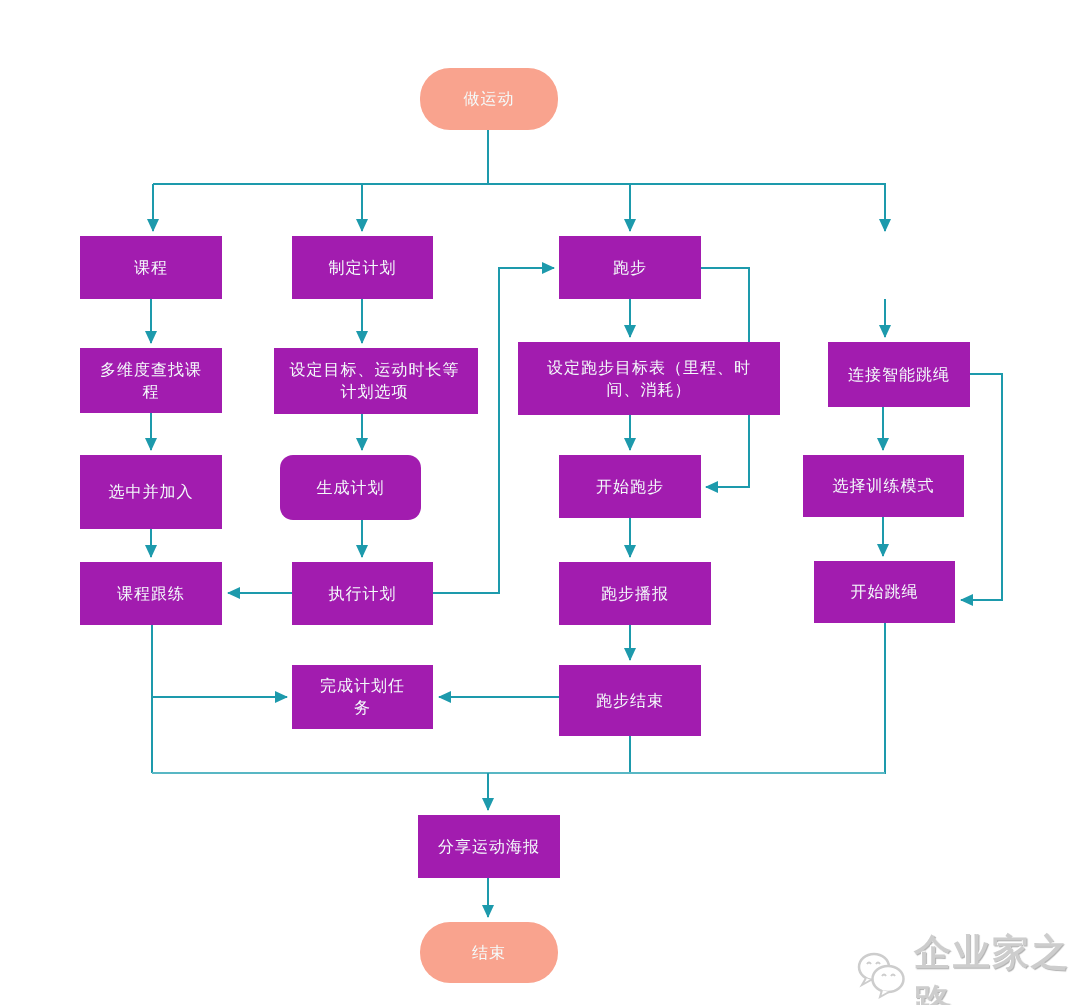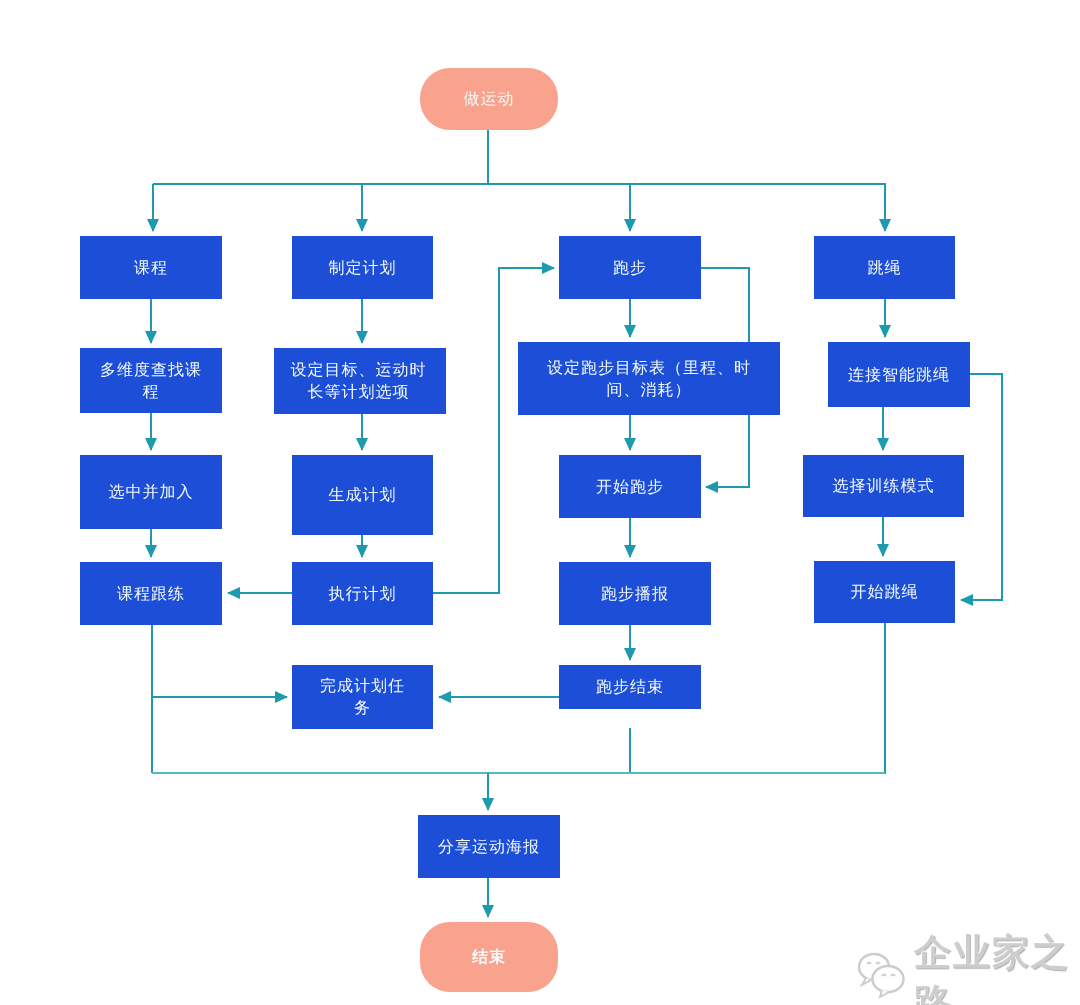--- a/index.html
+++ b/index.html
@@ -16,21 +16,21 @@
   .node{
     position:absolute;
     display:flex;align-items:center;justify-content:center;
     text-align:center;
     color:#f4fbfb;
     font-size:16px;
     line-height:1.35;
     box-sizing:border-box;
     letter-spacing:1px;
   }
-  .process{background:#1d4ed8;}
+  .process{background:#a21caf;}
   .terminal{background:#f9a38e;border-radius:30px;}
   .pad-narrow{padding:0 20px;}
   .pad-mid{padding:0 16px;}
   .pad-wide{padding:0 22px;}
   .watermark{
     position:absolute;
     left:856px;top:928px;
     display:flex;align-items:center;
     color:#c9c9c9;
   }
@@ -90,44 +90,44 @@
     <path class="edge" d="M885,623 V774"></path>
 
     <path class="edge-light" d="M152,773 H885"></path>
     <path class="edge" d="M488,773 V810" marker-end="url(#ah)"></path>
     <path class="edge" d="M488,878 V917" marker-end="url(#ah)"></path>
   </svg>
 
   <div class="node terminal" style="left:420px;top:68px;width:138px;height:62px;">
     <span>做运动</span>
   </div>
-  <div class="node terminal" style="left:420px;top:922px;width:138px;height:70px;font-weight:bold;">
+  <div class="node terminal" style="left:420px;top:922px;width:138px;height:61px;">
     <span>结束</span>
   </div>
 
   <div class="node process" style="left:80px;top:236px;width:142px;height:63px;">
     <span>课程</span>
   </div>
   <div class="node process pad-narrow" style="left:80px;top:348px;width:142px;height:65px;">
     <span>多维度查找课程</span>
   </div>
   <div class="node process" style="left:80px;top:455px;width:142px;height:74px;">
     <span>选中并加入</span>
   </div>
   <div class="node process" style="left:80px;top:562px;width:142px;height:63px;">
     <span>课程跟练</span>
   </div>
 
   <div class="node process" style="left:292px;top:236px;width:141px;height:63px;">
     <span>制定计划</span>
   </div>
-  <div class="node process pad-mid" style="left:274px;top:348px;width:172px;height:66px;padding-left:13px;">
+  <div class="node process pad-mid" style="left:274px;top:348px;width:204px;height:66px;padding-left:13px;">
     <span>设定目标、运动时长等计划选项</span>
   </div>
-  <div class="node process" style="left:292px;top:455px;width:141px;height:80px;">
+  <div class="node process" style="left:280px;top:455px;width:141px;height:65px;border-radius:13px;">
     <span>生成计划</span>
   </div>
   <div class="node process" style="left:292px;top:562px;width:141px;height:63px;">
     <span>执行计划</span>
   </div>
   <div class="node process pad-narrow" style="left:292px;top:665px;width:141px;height:64px;">
     <span>完成计划任务</span>
   </div>
 
   <div class="node process" style="left:559px;top:236px;width:142px;height:63px;">
@@ -135,27 +135,24 @@
   </div>
   <div class="node process pad-wide" style="left:518px;top:342px;width:262px;height:73px;">
     <span>设定跑步目标表（里程、时间、消耗）</span>
   </div>
   <div class="node process" style="left:559px;top:455px;width:142px;height:63px;">
     <span>开始跑步</span>
   </div>
   <div class="node process" style="left:559px;top:562px;width:152px;height:63px;">
     <span>跑步播报</span>
   </div>
-  <div class="node process" style="left:559px;top:665px;width:142px;height:44px;">
+  <div class="node process" style="left:559px;top:665px;width:142px;height:71px;">
     <span>跑步结束</span>
   </div>
 
-  <div class="node process" style="left:814px;top:236px;width:141px;height:63px;">
-    <span>跳绳</span>
-  </div>
   <div class="node process pad-narrow" style="left:812px;top:342px;width:142px;height:65px;margin-left:16px;">
     <span>连接智能跳绳</span>
   </div>
   <div class="node process" style="left:803px;top:455px;width:161px;height:62px;">
     <span>选择训练模式</span>
   </div>
   <div class="node process" style="left:814px;top:561px;width:141px;height:62px;text-align:center;">
     <span>开始跳绳</span>
   </div>
 

